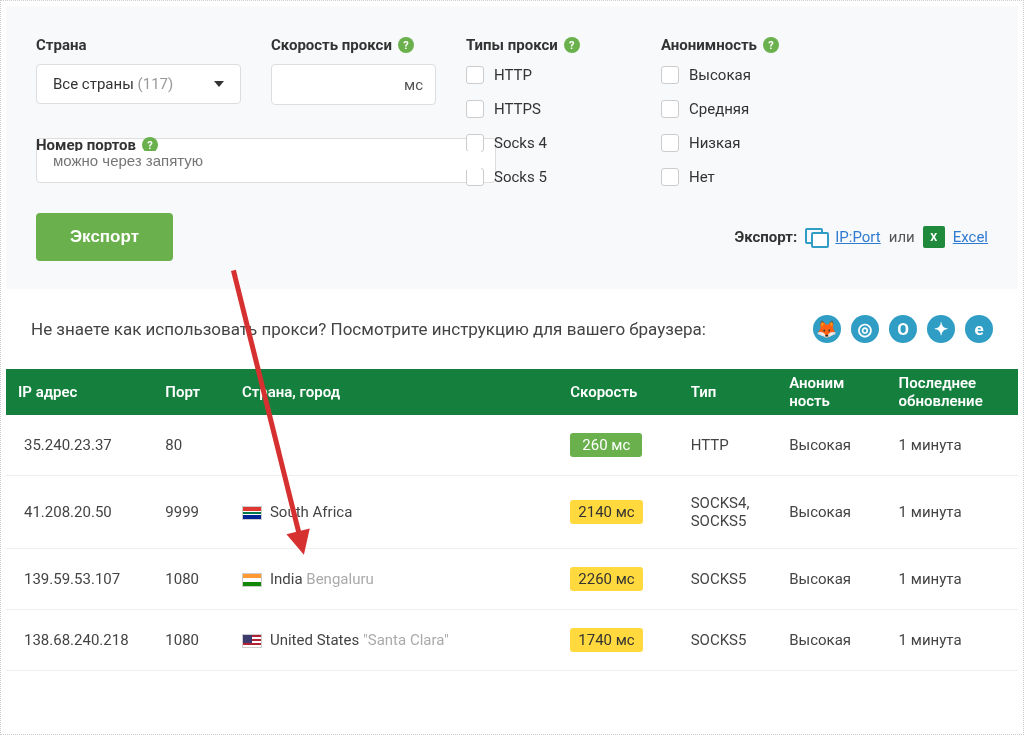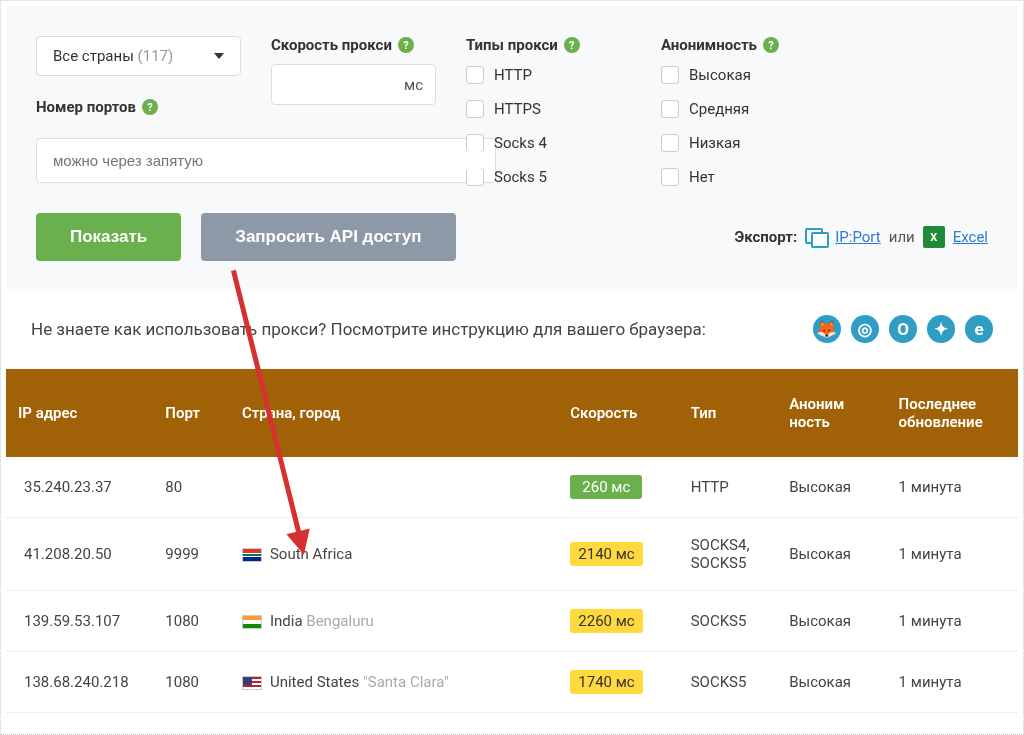--- a/index.html
+++ b/index.html
@@ -13,21 +13,21 @@
 .col-types{width:165px;}
 .col-anon{width:160px}
 .label{font-weight:700;color:#333;margin-bottom:10px;display:flex;align-items:center;gap:6px}
 .help-icon{width:16px;height:16px;border-radius:50%;background:#6ab04c;color:#fff;font-size:11px;font-weight:700;display:inline-flex;align-items:center;justify-content:center}
 .select{background:#fff;border:1px solid #ddd;border-radius:4px;padding:10px 16px;display:flex;align-items:center;justify-content:space-between;cursor:pointer}
 .select .opt-count{color:#999}
 .caret{width:0;height:0;border-left:5px solid transparent;border-right:5px solid transparent;border-top:6px solid #333}
 .speed-input{background:#fff;border:1px solid #ddd;border-radius:4px;padding:10px 12px;display:flex;align-items:center;justify-content:flex-end;gap:6px;width:165px}
 .speed-input input{border:none;outline:none;width:70px;text-align:right;font-size:15px}
 .unit{color:#555}
-.port-label{margin-top:22px}
+.port-label{margin-top:32px}
 .port-input{background:#fff;border:1px solid #ddd;border-radius:4px;padding:12px 14px;width:460px}
 .port-input input{border:none;outline:none;width:100%;font-size:15px;color:#999}
 .checklist{display:flex;flex-direction:column;gap:16px;margin-top:2px}
 .chk{display:flex;align-items:center;gap:10px;cursor:pointer}
 .box{width:18px;height:18px;border:1px solid #ccc;border-radius:3px;background:#fff}
 .action-bar{background:#f8f9fa;margin:0 5px;padding:0 30px 28px 30px;display:flex;align-items:center;gap:20px}
 .btn{border:none;border-radius:4px;padding:14px 34px;font-size:17px;font-weight:700;cursor:pointer;color:#fff}
 .btn-green{background:#6ab04c}
 .btn-gray{background:#8d99a6}
 .export{margin-left:auto;display:flex;align-items:center;gap:8px}
@@ -41,21 +41,21 @@
 .excel-icon{width:22px;height:22px;background:#1f8a3b;color:#fff;display:inline-flex;align-items:center;justify-content:center;font-size:11px;font-weight:700;border-radius:2px}
 .instr{padding:26px 30px 26px 30px;display:flex;align-items:center;gap:4px;font-size:17px;color:#444}
 .browser-icons{margin-left:auto;display:flex;gap:10px}
 .bic{width:28px;height:28px;border-radius:50%;display:inline-flex;align-items:center;justify-content:center;color:#fff;font-weight:700}
 .bic.ff{background:#2f9dc4}
 .bic.ch{background:#2f9dc4}
 .bic.op{background:#2f9dc4}
 .bic.sf{background:#2f9dc4}
 .bic.ie{background:#2f9dc4}
 .table{width:calc(100% - 10px);margin:0 5px;border-collapse:collapse}
-.table thead th{background:#a16207;color:#fff;font-weight:600;text-align:left;padding:26px 12px;font-size:15px}
+.table thead th{background:#15803d;color:#fff;font-weight:600;text-align:left;padding:5px 12px;font-size:15px}
 .table td{padding:18px 12px;border-bottom:1px solid #eee;vertical-align:middle;font-size:15px;color:#444}
 .flag{width:20px;height:14px;display:inline-block;vertical-align:middle;margin-right:8px;border:1px solid #ccc;position:relative;background:#ddd}
 .flag-za{background:linear-gradient(to bottom,#de3831 0 33%,#fff 33% 45%,#007a4d 45% 55%,#fff 55% 67%,#002395 67% 100%)}
 .flag-in{background:linear-gradient(to bottom,#ff9933 0 33%,#fff 33% 67%,#138808 67% 100%)}
 .flag-us{background:repeating-linear-gradient(to bottom,#b22234 0 2px,#fff 2px 4px)}
 .flag-us::before{content:"";position:absolute;top:0;left:0;width:9px;height:8px;background:#3c3b6e}
 .city{color:#aaa}
 .speed-badge{display:inline-block;padding:3px 8px;border-radius:3px;font-size:15px;color:#333;min-width:72px;text-align:center}
 .sb-green{background:#6ab04c;color:#fff}
 .sb-yellow{background:#ffd93d;color:#333}
@@ -70,20 +70,23 @@
 th.c-anon,td.c-anon{width:100px}
 th.c-upd,td.c-upd{width:120px}
 </style>
 </head>
 <body>
 <div class="wrap">
 
 <div class="filter-panel">
   <div class="filter-row">
     <div class="filter-col col-country">
+      <div class="label">
+            <span>Страна</span>
+          </div>
       <div class="select">
         <span><span>Все страны</span> <span class="opt-count">(117)</span></span>
         <span class="caret"></span>
       </div>
       <div class="label port-label">
         <span>Номер портов</span>
         <span class="help-icon">?</span>
       </div>
     </div>
     <div class="filter-col col-speed">
@@ -144,22 +147,21 @@
             </label>
       </div>
     </div>
   </div>
   <div class="port-input" style="margin-top:-48px">
     <input type="text" placeholder="можно через запятую" style="">
   </div>
 </div>
 
 <div class="action-bar">
-  <button class="btn btn-green">Показать</button>
-  <button class="btn btn-gray">Запросить API доступ</button>
+  <button class="btn btn-green">Экспорт</button>
   <div class="export">
     <span class="export-label">Экспорт:</span>
     <span class="copy-icon"></span>
     <a href="#">IP:Port</a>
     <span class="or">или</span>
     <span class="excel-icon">X</span>
     <a href="#">Excel</a>
   </div>
 </div>
 

